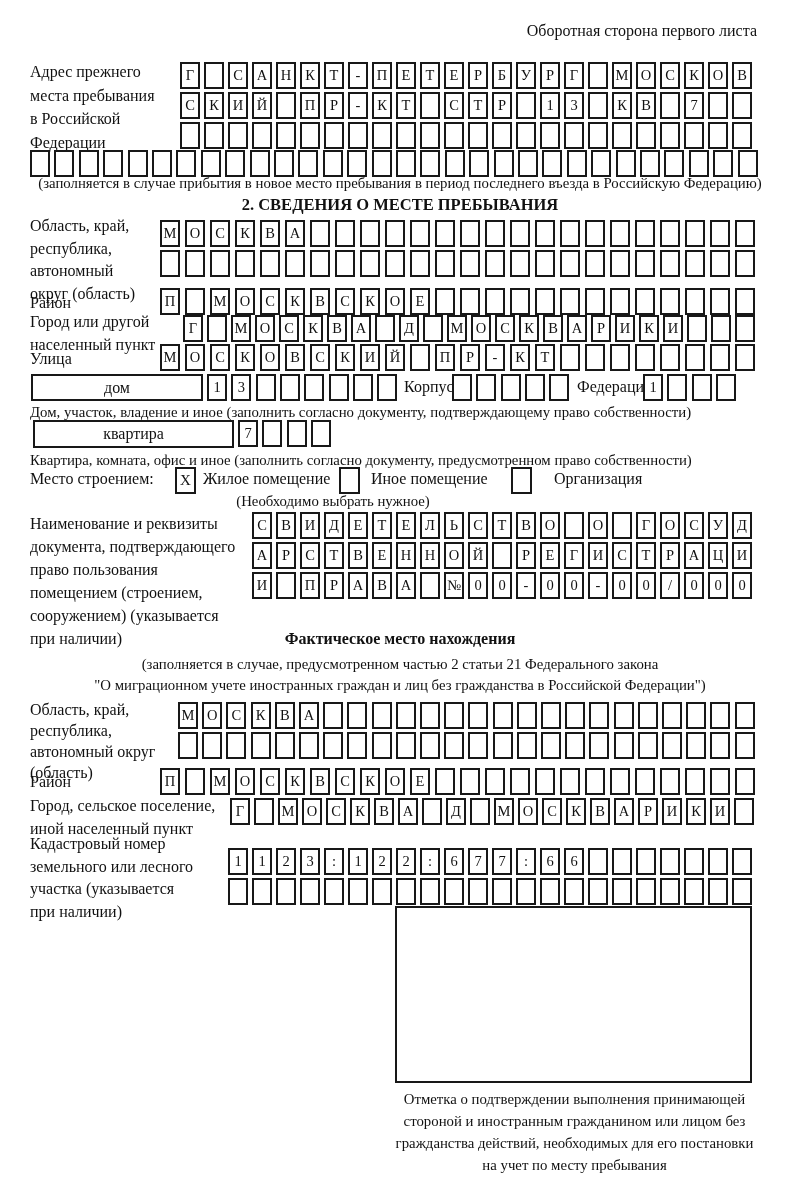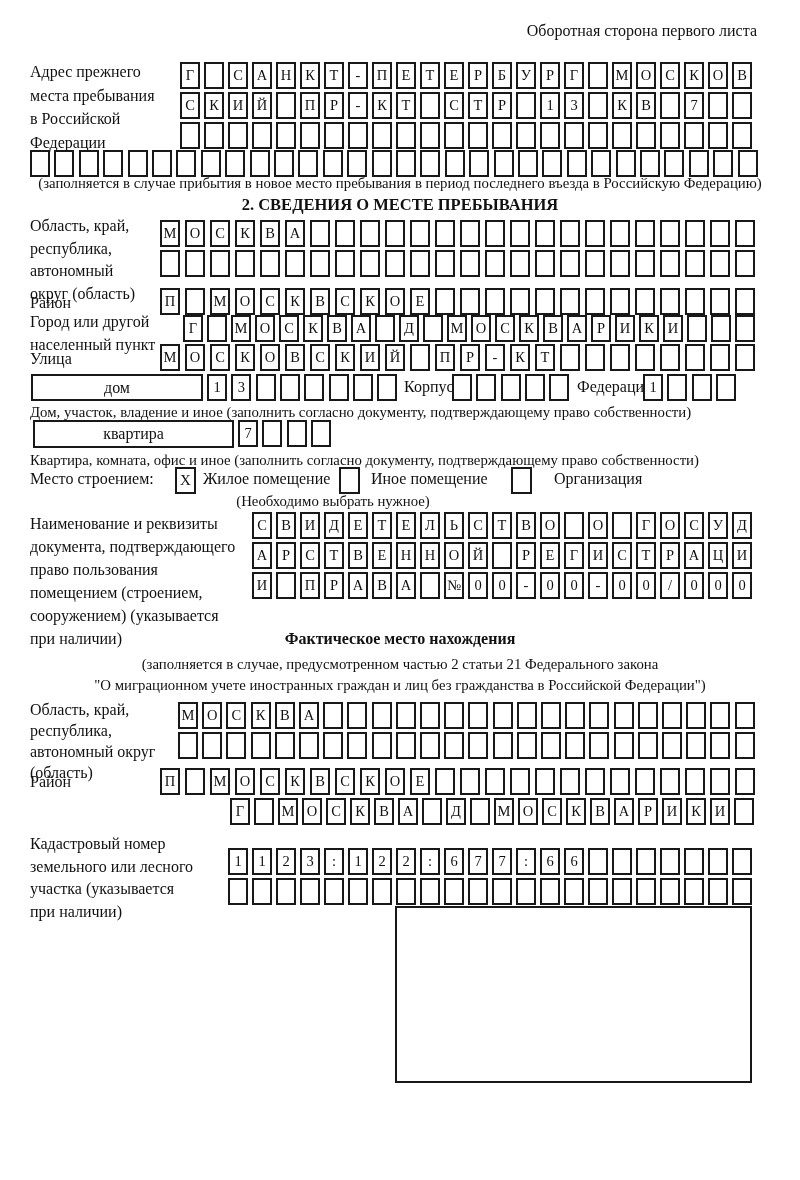--- a/index.html
+++ b/index.html
@@ -55,21 +55,21 @@
 населенный пункт</div>
 
   <div class="lbl" style="left:30px;top:348px;">Улица</div>
 
   <div class="widebox" style="left:31px;top:374px;width:172px;height:27px;line-height:23px;">дом</div>
   <div class="abs" style="left:404px;top:378px;font-size:16px;">Корпус</div>
   <div class="abs" style="left:577px;top:378px;font-size:16px;">Федерации</div>
   <div class="cap" style="left:30px;top:404px;">Дом, участок, владение и иное (заполнить согласно документу, подтверждающему право собственности)</div>
 
   <div class="widebox" style="left:33px;top:420px;width:201px;height:28px;line-height:24px;">квартира</div>
-  <div class="cap" style="left:30px;top:452px;">Квартира, комната, офис и иное (заполнить согласно документу, подтверждающему право собственности)</div>
+  <div class="cap" style="left:30px;top:452px;">Квартира, комната, офис и иное (заполнить согласно документу, предусмотренном право собственности)</div>
 
   <div class="abs" style="left:30px;top:470px;font-size:16px;">Место строением:</div>
   <div class="cb" style="left:175px;top:467px;">X</div>
   <div class="abs" style="left:203px;top:470px;font-size:16px;">Жилое помещение</div>
   <div class="cb" style="left:339px;top:467px;"></div>
   <div class="abs" style="left:371px;top:470px;font-size:16px;">Иное помещение</div>
   <div class="cb" style="left:511px;top:467px;"></div>
   <div class="abs" style="left:554px;top:470px;font-size:16px;">Организация</div>
   <div class="cap" style="left:133px;top:493px;width:400px;text-align:center;">(Необходимо выбрать нужное)</div>
 
@@ -82,26 +82,32 @@
 
   <div class="abs center bold" style="top:630px;font-size:16px;">Фактическое место нахождения</div>
   <div class="cap center" style="top:656px;">(заполняется в случае, предусмотренном частью 2 статьи 21 Федерального закона</div>
   <div class="cap center" style="top:677px;">"О миграционном учете иностранных граждан и лиц без гражданства в Российской Федерации")</div>
 
   <div class="lbl" style="left:30px;top:699px;line-height:21px;">Область, край,
 республика,
 автономный округ
 (область)</div>
   <div class="lbl" style="left:30px;top:771px;">Район</div>
+  <div class="lbl" style="left:30px;top:795px;">Город, сельское поселение,
+иной населенный пункт</div>
   <div class="lbl" style="left:30px;top:833px;">Кадастровый номер
 земельного или лесного
 участка (указывается
 при наличии)</div>
 
   <div class="stampbox" style="left:395px;top:906px;width:357px;height:177px;"></div>
+  <div class="cap" style="left:352px;top:1088px;width:445px;text-align:center;line-height:22px;white-space:pre-line;">Отметка о подтверждении выполнения принимающей
+стороной и иностранным гражданином или лицом без
+гражданства действий, необходимых для его постановки
+на учет по месту пребывания</div>
 
   <div id="cells-layer">
       <div class="cellrow">
         <span class="cell" style="left: 180px; top: 62px;">Г</span>
         <span class="cell" style="left: 204px; top: 62px;"></span>
         <span class="cell" style="left: 228px; top: 62px;">С</span>
         <span class="cell" style="left: 252px; top: 62px;">А</span>
         <span class="cell" style="left: 276px; top: 62px;">Н</span>
         <span class="cell" style="left: 300px; top: 62px;">К</span>
         <span class="cell" style="left: 324px; top: 62px;">Т</span>

